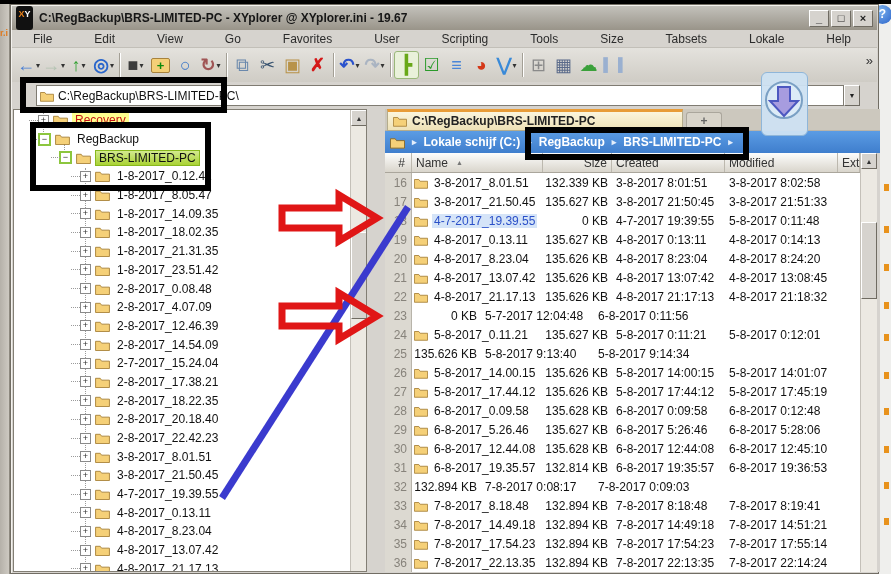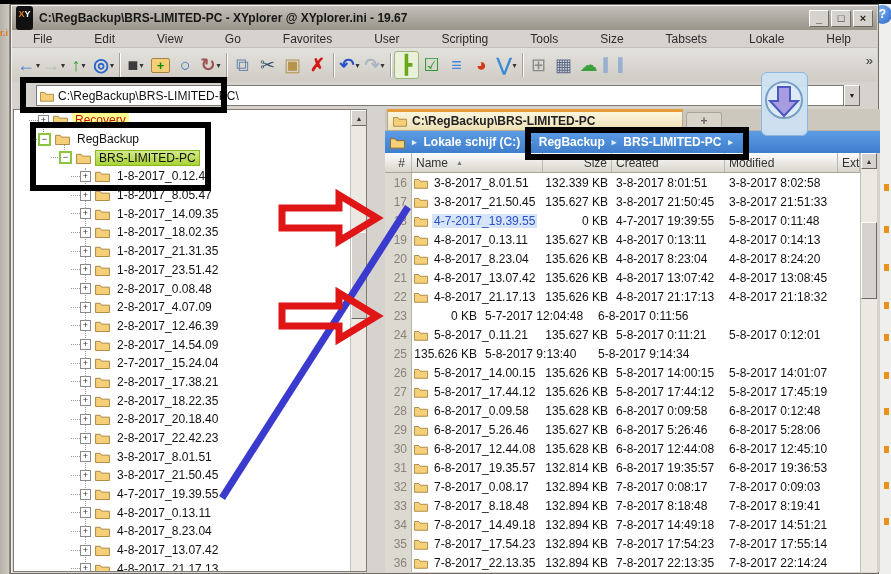--- a/index.html
+++ b/index.html
@@ -731,26 +731,20 @@
                 </svg>
                 <span class="name-text">6-8-2017_19.35.57</span>
               </div>
               <div class="lcell c-size">132.814 KB</div>
               <div class="lcell c-created">6-8-2017 19:35:57</div>
               <div class="lcell c-modified">6-8-2017 19:36:53</div>
               <div class="lcell c-ext"></div>
             </div>
             <div class="list-row tb-7-8-2017_0.08.17">
               <div class="lcell c-num">32</div>
-              <div class="lcell c-name">
-                <svg width="14" height="12" viewBox="0 0 16 13">
-                  <path d="M0.5 2.5 h5 l1.5 2 h8.5 v8 h-15 z" fill="#f5d078" stroke="#a8823a"></path>
-                </svg>
-                <span class="name-text">7-8-2017_0.08.17</span>
-              </div>
               <div class="lcell c-size">132.894 KB</div>
               <div class="lcell c-created">7-8-2017 0:08:17</div>
               <div class="lcell c-modified">7-8-2017 0:09:03</div>
               <div class="lcell c-ext"></div>
             </div>
             <div class="list-row tb-7-8-2017_8.18.48">
               <div class="lcell c-num">33</div>
               <div class="lcell c-name">
                 <svg width="14" height="12" viewBox="0 0 16 13">
                   <path d="M0.5 2.5 h5 l1.5 2 h8.5 v8 h-15 z" fill="#f5d078" stroke="#a8823a"></path>

